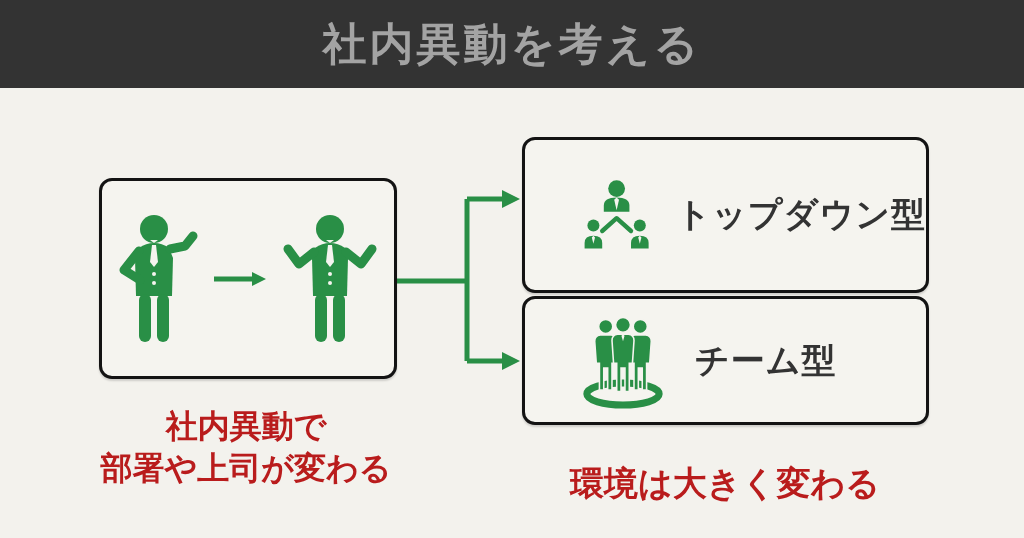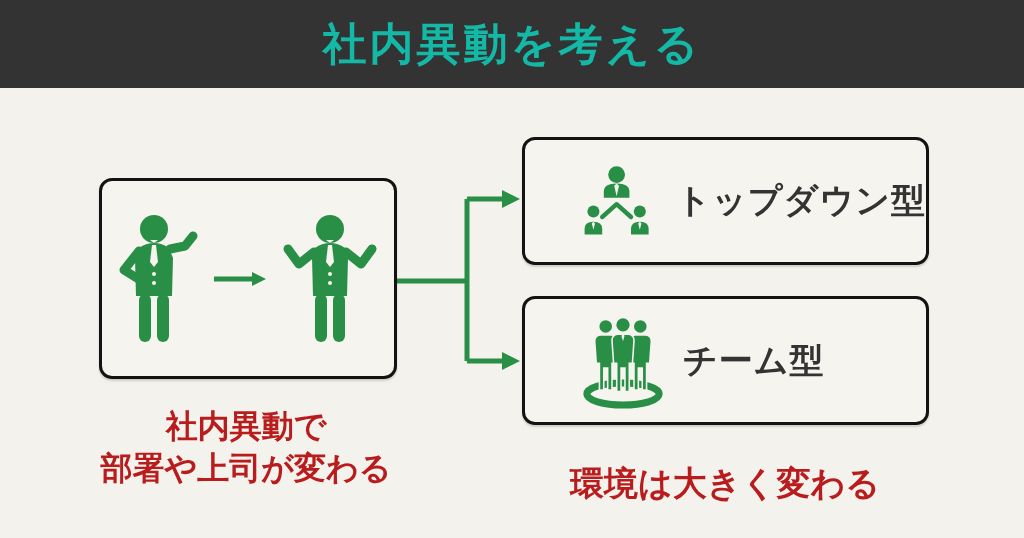--- a/index.html
+++ b/index.html
@@ -10,32 +10,32 @@
     position:relative;
     overflow:hidden;
   }
   .stage { position:absolute; left:0; top:0; width:1024px; height:538px; background:#f3f2ed; }
 
   .header {
     position:absolute; left:0; top:0; width:1024px; height:88px;
     background:#333333; display:flex; align-items:center; justify-content:center;
   }
   .header .title {
-    color:#14b8a6; font-size:44px; font-weight:800; letter-spacing:3px;
+    color:#a3a3a3; font-size:44px; font-weight:800; letter-spacing:3px;
   }
 
   .box {
     position:absolute; background:#f5f4ef;
     border:3px solid #131313; border-radius:13px;
     box-shadow:0 2px 2px rgba(0,0,0,0.15);
     display:flex; align-items:center;
   }
   .left-box { left:99px; top:178px; width:298px; height:201px; justify-content:center; gap:10px; }
-  .top-box { left:522px; top:137px; width:407px; height:128px; padding-left:58px; gap:26px; }
-  .bottom-box { left:522px; top:296px; width:407px; height:129px; padding-left:54px; gap:16px; }
+  .top-box { left:522px; top:137px; width:407px; height:156px; padding-left:58px; gap:26px; }
+  .bottom-box { left:522px; top:296px; width:407px; height:129px; padding-left:54px; gap:28px; }
 
   .box-label { font-size:34px; font-weight:800; color:#333333; letter-spacing:1px; white-space:nowrap; }
 
   .caption { position:absolute; text-align:center; font-weight:800; color:#b91c1c; }
   .caption-left { left:26px; top:406px; width:440px; font-size:32px; line-height:1.3; }
   .caption-right { left:505px; top:461px; width:440px; font-size:34px; }
 
   svg { display:block; }
   .connector { position:absolute; left:0; top:0; pointer-events:none; }
 </style>

